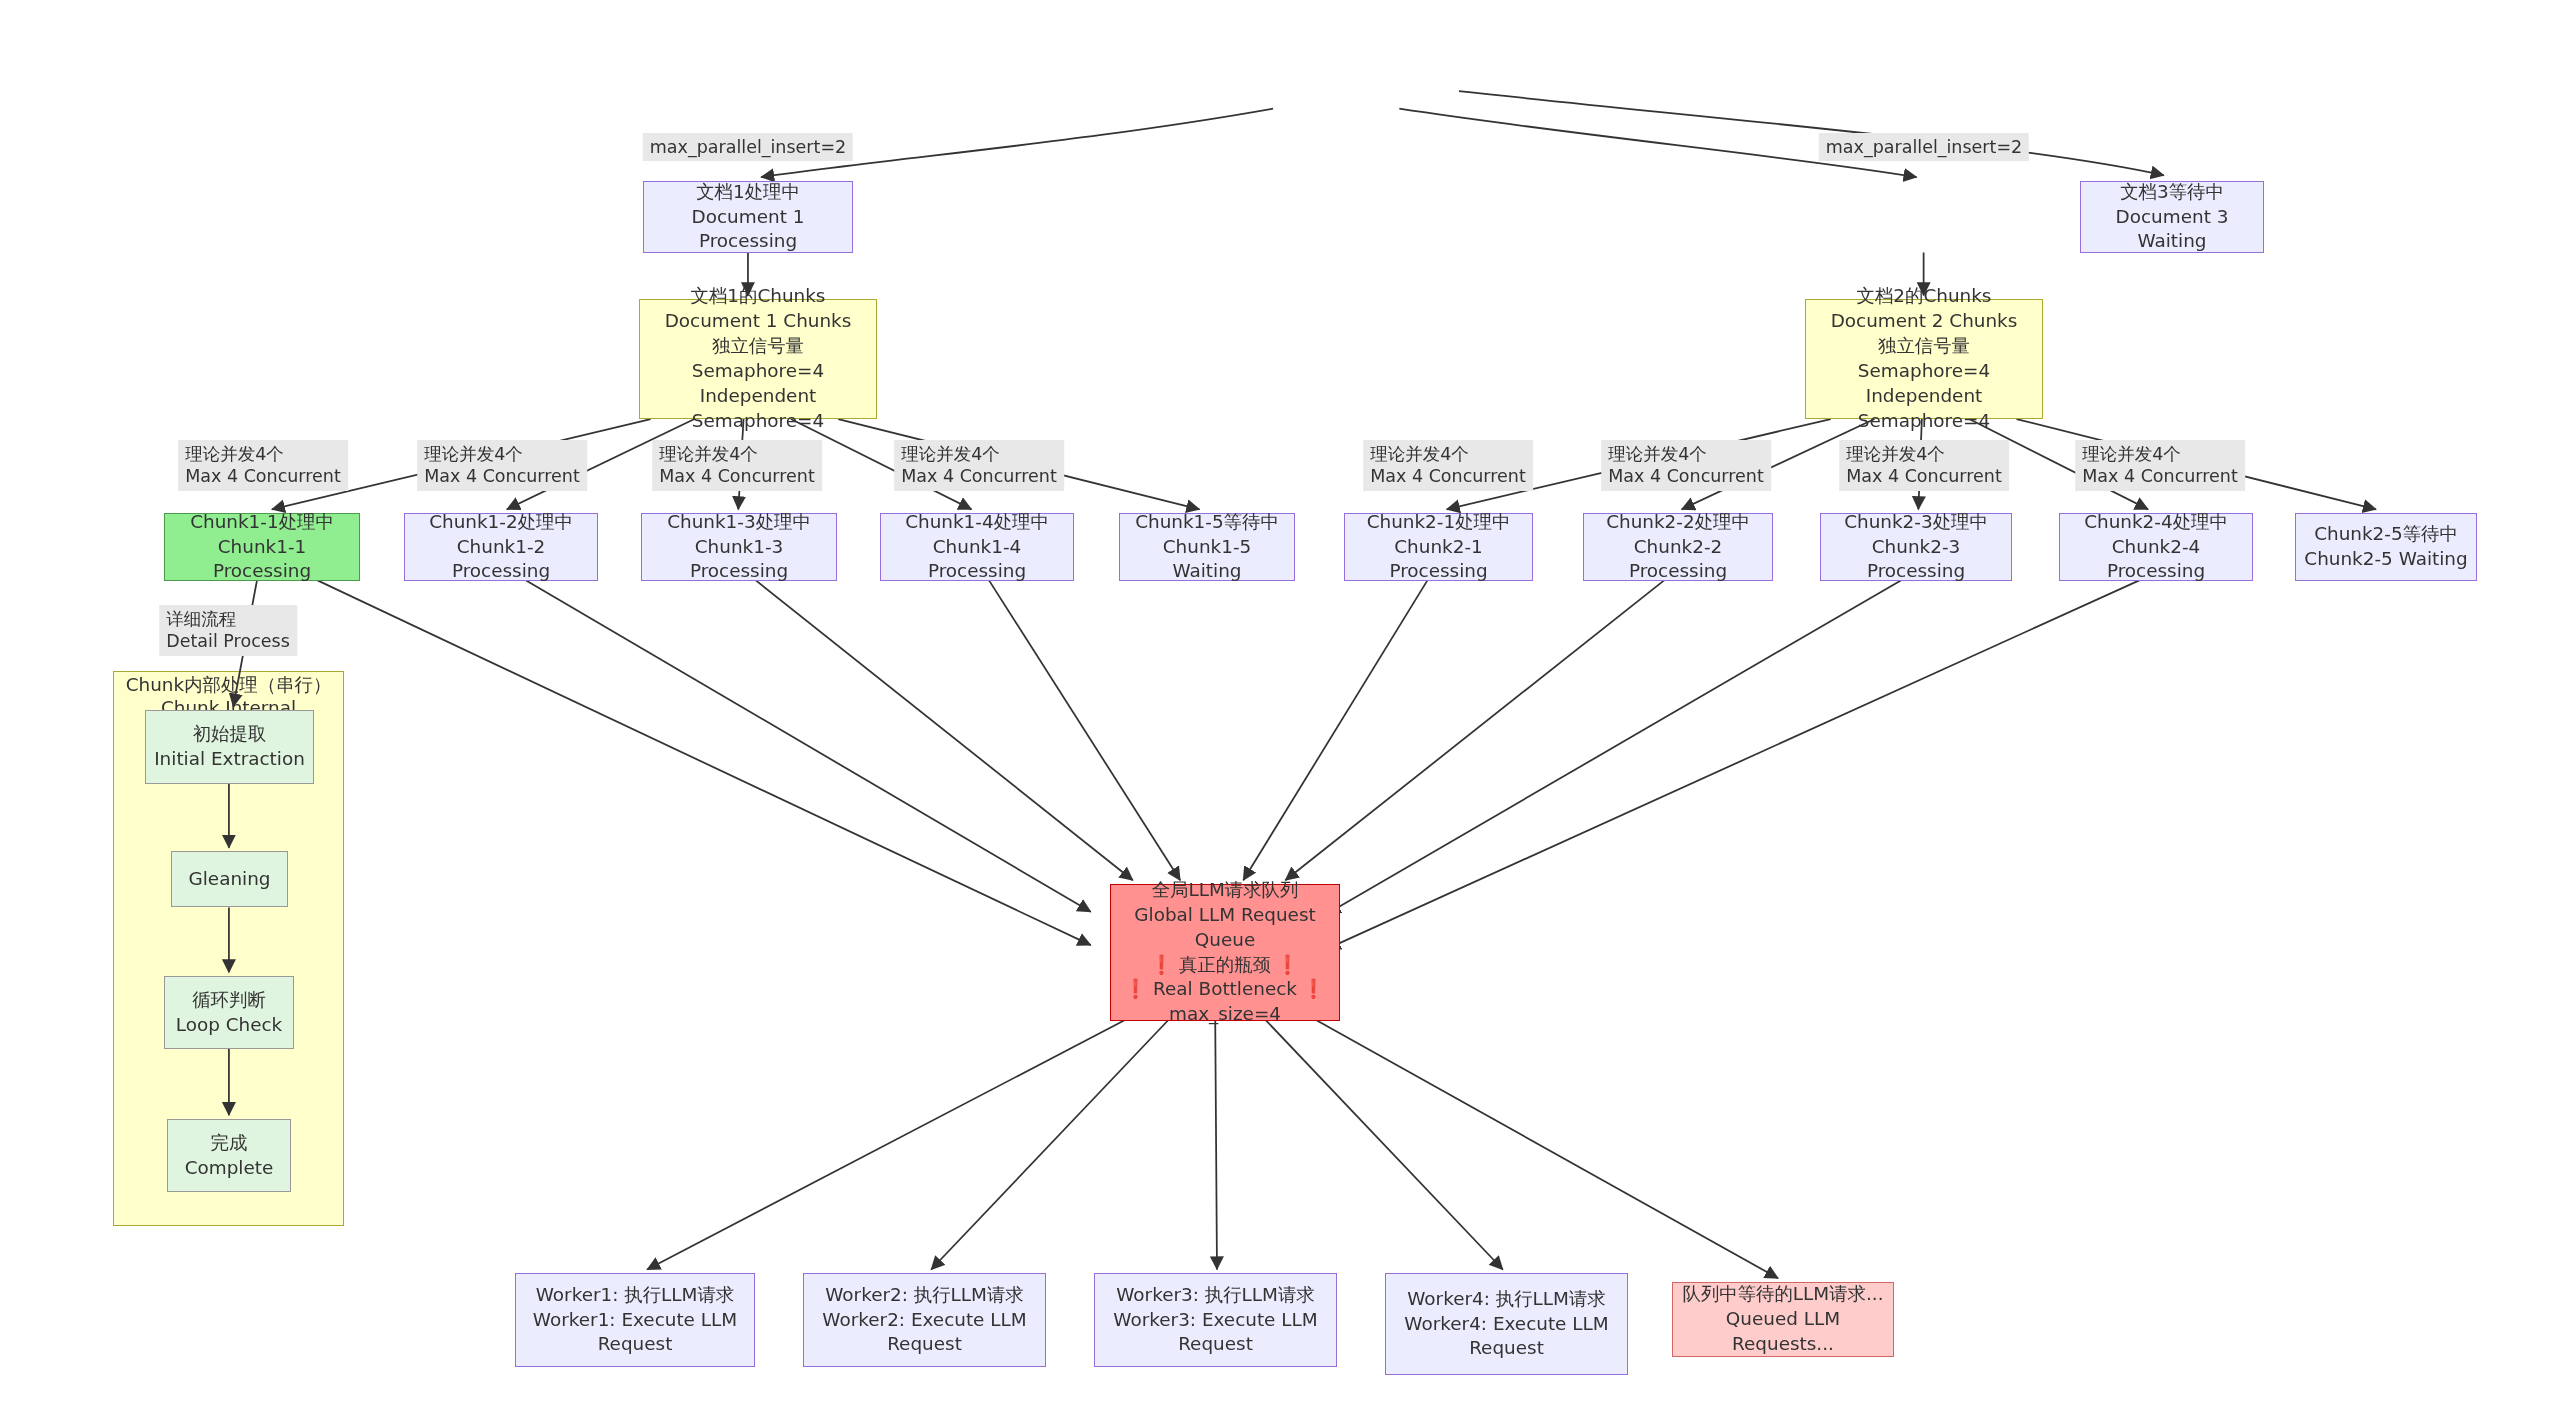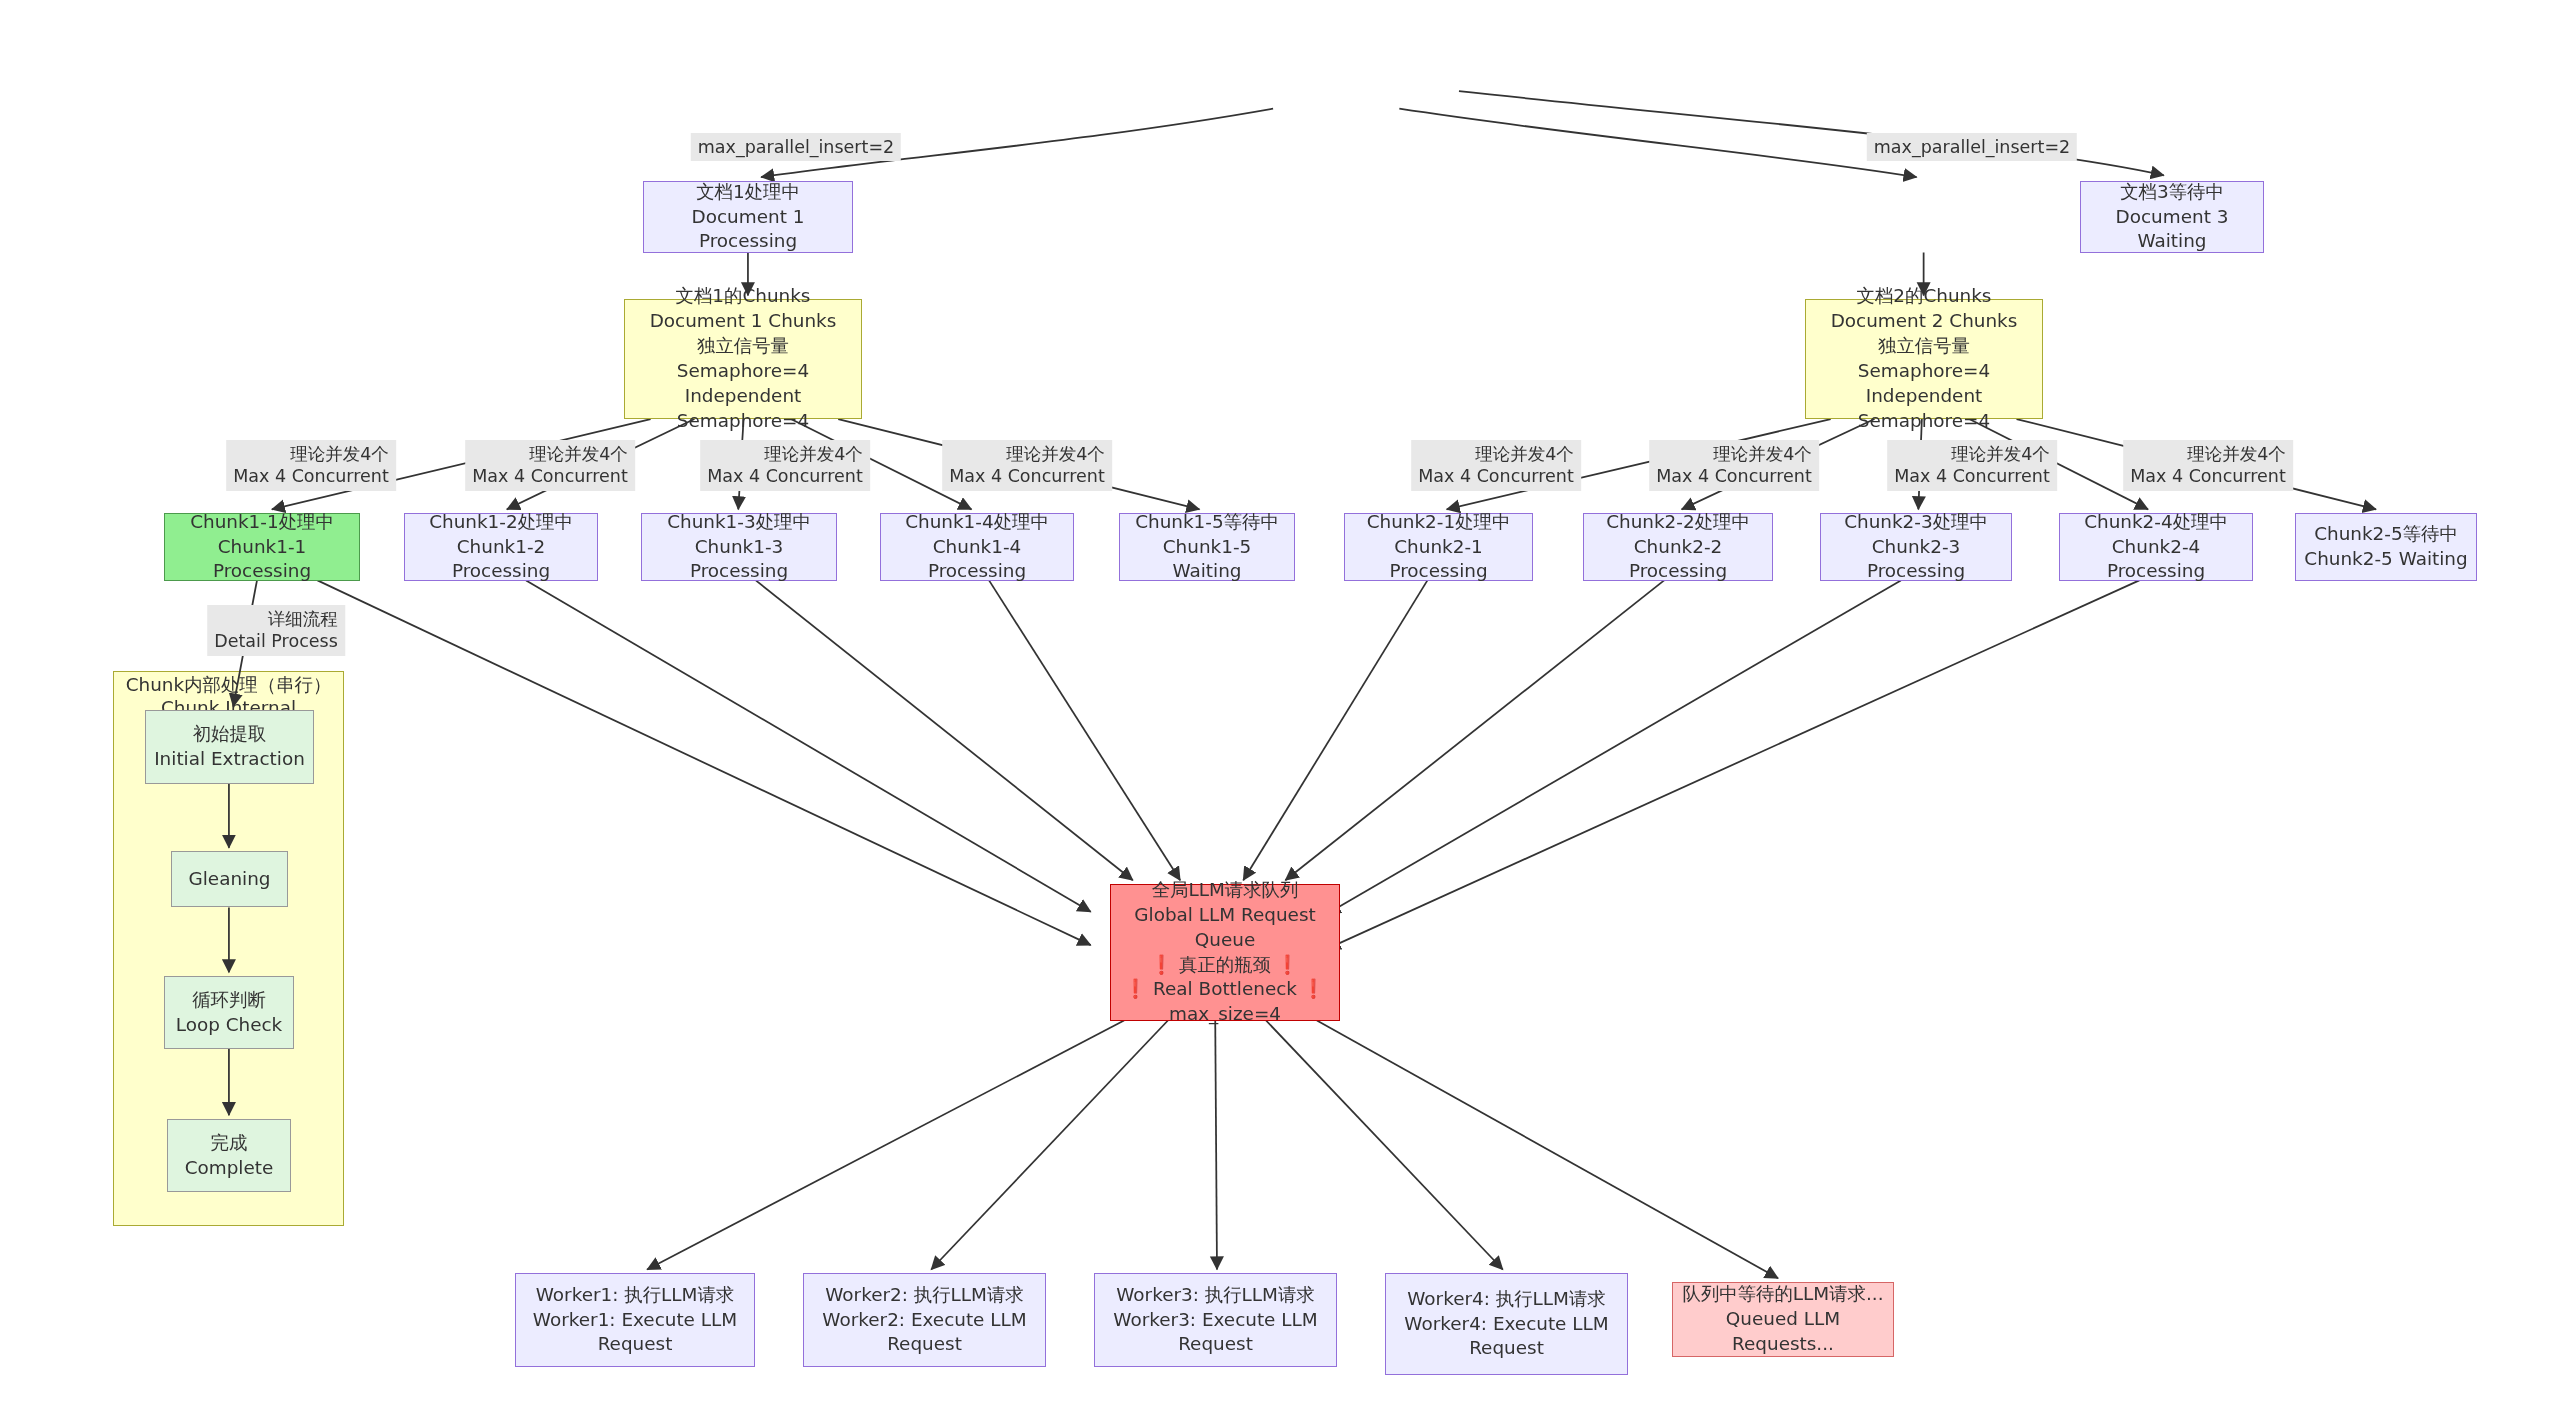--- a/index.html
+++ b/index.html
@@ -27,23 +27,22 @@
     background:var(--chunk-group-fill,#FFFFCC);
     border:1.8px solid var(--chunk-group-border,#AAAA33);
   }
   .sg-title {
     position:absolute; z-index:2; text-align:center; white-space:pre-line;
     font-size:18.4px; line-height:1.25;
   }
   .elabel {
     position:absolute; z-index:2; transform:translateX(-50%);
     background:var(--edge-label-bg,#E8E8E8);
-    font-size:17.5px; line-height:1.3; text-align:right; white-space:pre-line;
+    font-size:17.5px; line-height:1.3; text-align:left; white-space:pre-line;
     padding:2.6px 7px;
-    margin-left:48px;
   }
 </style>
 </head>
 <body>
 
 <div class="canvas">
 
   <div class="subgraph" style="left:113px;top:671px;width:231px;height:555px"></div>
 
   <svg class="edges" width="2576" height="1401" viewBox="0 0 2938 1598">
@@ -115,21 +114,21 @@
 Detail Process</div>
 
   <div class="sg-title" style="left:113px;top:673px;width:231px">Chunk内部处理（串行）
 Chunk Internal Bottleneck</div>
 
   <div class="node" style="left:643px;top:181px;width:210px;height:72px">文档1处理中
 Document 1 Processing</div>
   <div class="node" style="left:2080px;top:181px;width:184px;height:72px">文档3等待中
 Document 3 Waiting</div>
 
-  <div class="node n-yellow" style="left:624px;top:299px;width:238px;height:120px">文档1的Chunks
+  <div class="node n-yellow" style="left:639px;top:299px;width:238px;height:120px">文档1的Chunks
 Document 1 Chunks
 独立信号量 Semaphore=4
 Independent Semaphore=4</div>
   <div class="node n-yellow" style="left:1805px;top:299px;width:238px;height:120px">文档2的Chunks
 Document 2 Chunks
 独立信号量 Semaphore=4
 Independent Semaphore=4</div>
 
   <div class="node n-green" style="left:164px;top:513px;width:196px;height:68px">Chunk1-1处理中
 Chunk1-1 Processing</div>

